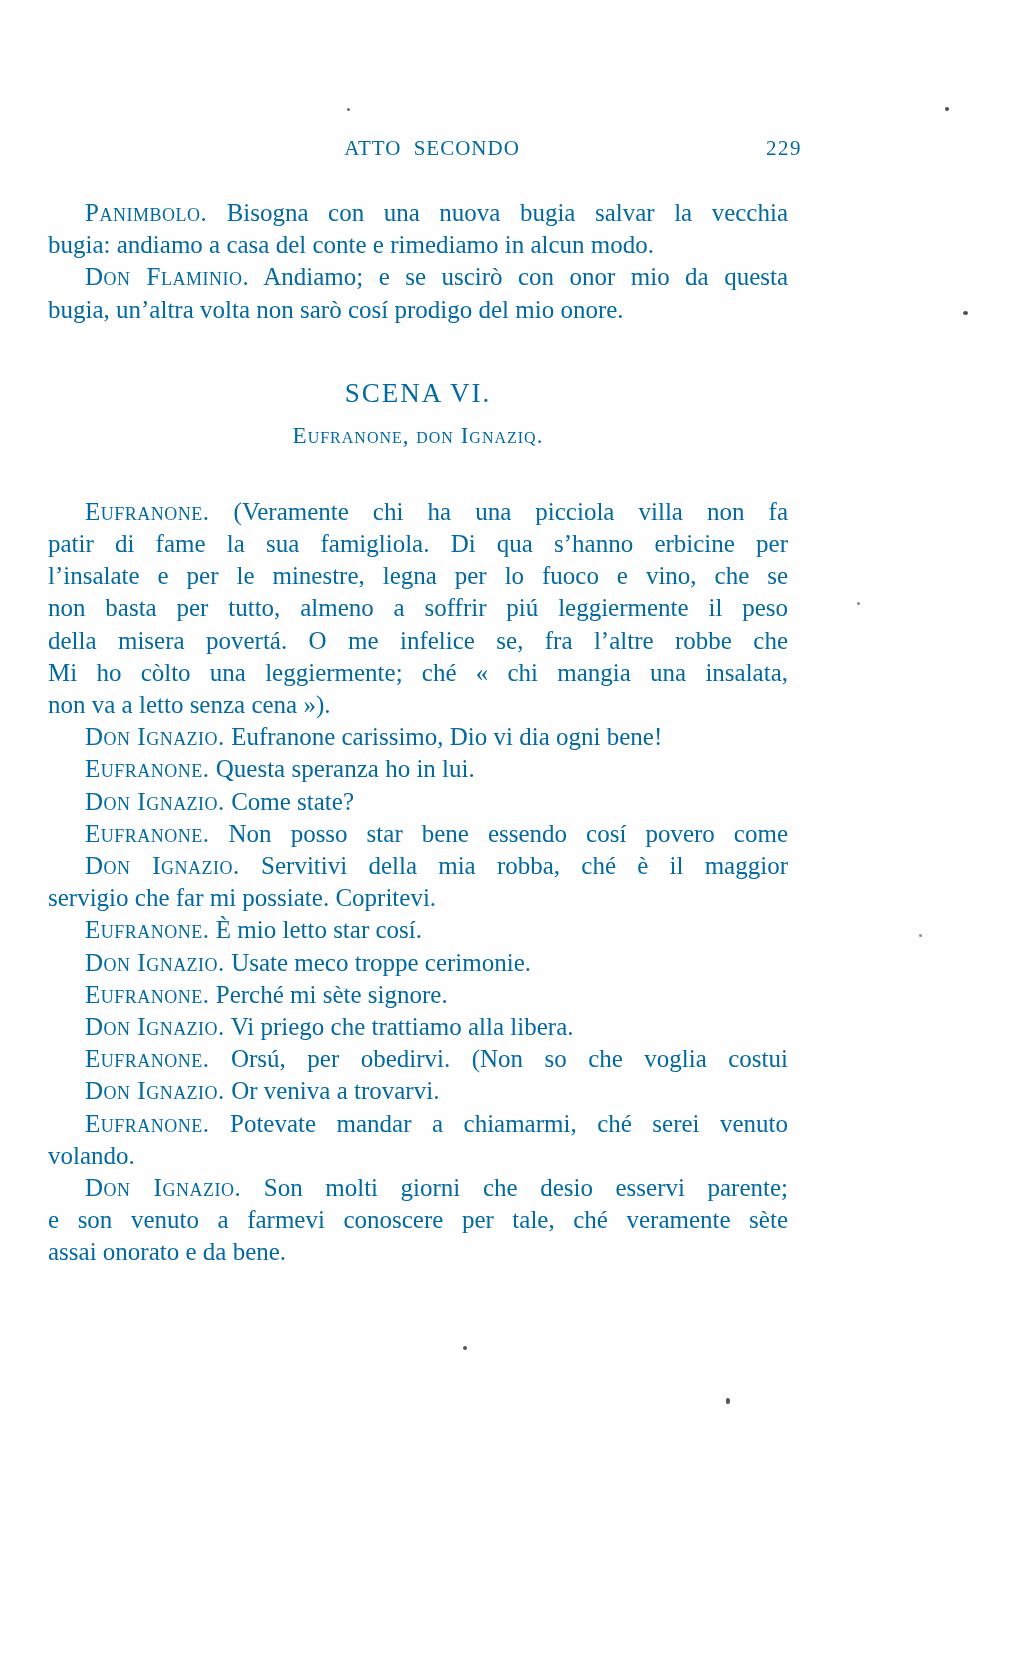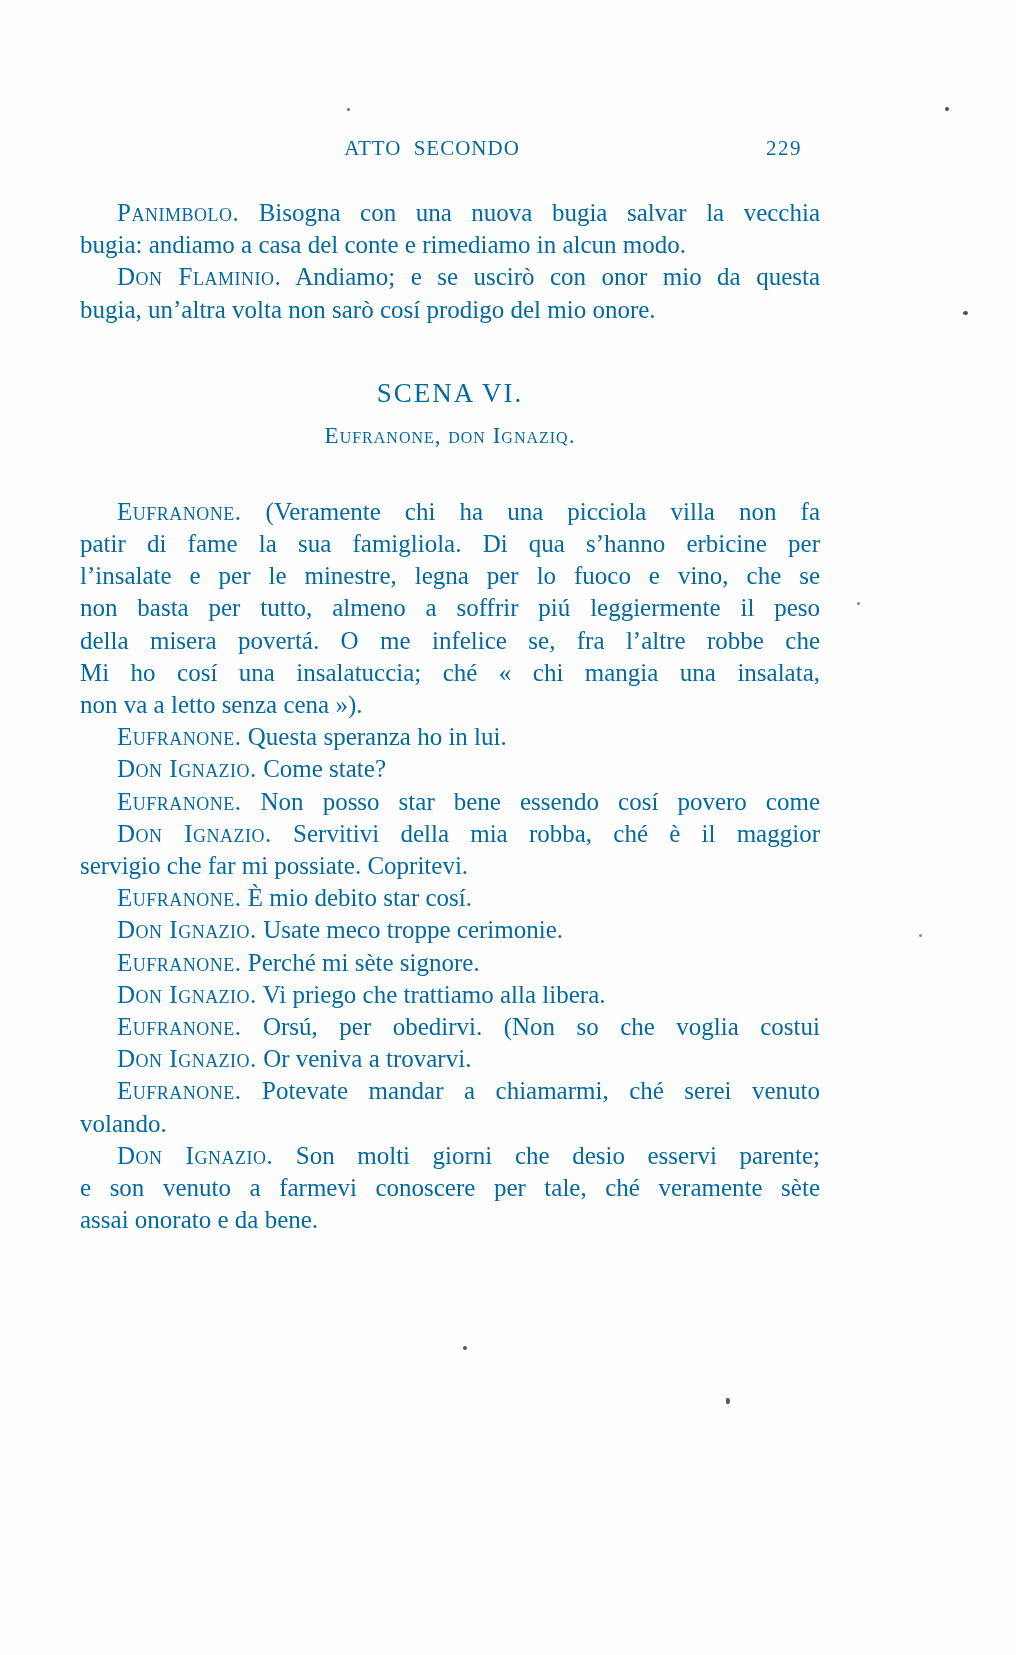--- a/index.html
+++ b/index.html
@@ -29,21 +29,21 @@
   }
   .rh-num {
     position: absolute;
     right: 0;
     top: 0;
     letter-spacing: 1.5px;
     word-spacing: 0;
   }
   .textblock {
     position: absolute;
-    left: 80px;
+    left: 48px;
     top: 197px;
     width: 740px;
     font-size: 25px;
     line-height: 32.2px;
     text-align: justify;
   }
   .para { margin: 0; padding: 0; }
   .line {
     display: block;
     text-indent: 0;
@@ -111,44 +111,47 @@
 
     <h2 class="scene-heading">SCENA VI.</h2>
     <div class="scene-chars sc">Eufranone, don Ignaziq.</div>
 
     <p class="para dialogue-start">
       <span class="line first"><span class="sc">Eufranone.</span><span> (Veramente chi ha una picciola villa non fa</span></span>
       <span class="line">patir di fame la sua famigliola. Di qua s’hanno erbicine per</span>
       <span class="line">l’insalate e per le minestre, legna per lo fuoco e vino, che se</span>
       <span class="line">non basta per tutto, almeno a soffrir piú leggiermente il peso</span>
       <span class="line">della misera povertá. O me infelice se, fra l’altre robbe che</span>
-      <span class="line">Mi ho cosí una insalatuccia; ché « chi mangia una insalata,</span>
+      <span class="line">Mi ho còlto una leggiermente; ché « chi mangia una insalata,</span>
       <span class="line last">non va a letto senza cena »).</span>
     </p>
 
+    <p class="para">
+      <span class="line first last"><span class="sc">Don Ignazio.</span><span> Eufranone carissimo, Dio vi dia ogni bene!</span></span>
+    </p>
 
     <p class="para">
       <span class="line first last"><span class="sc">Eufranone.</span><span> Questa speranza ho in lui.</span></span>
     </p>
 
     <p class="para">
       <span class="line first last"><span class="sc">Don Ignazio.</span><span> Come state?</span></span>
     </p>
 
     <p class="para">
       <span class="line first"><span class="sc">Eufranone.</span><span> Non posso star bene essendo cosí povero come</span></span>
     </p>
 
     <p class="para">
       <span class="line first"><span class="sc">Don Ignazio.</span><span> Servitivi della mia robba, ché è il maggior</span></span>
       <span class="line last">servigio che far mi possiate. Copritevi.</span>
     </p>
 
     <p class="para">
-      <span class="line first last"><span class="sc">Eufranone.</span><span> È mio debito star cosí.</span></span>
+      <span class="line first last"><span class="sc">Eufranone.</span><span> È mio letto star cosí.</span></span>
     </p>
 
     <p class="para">
       <span class="line first last"><span class="sc">Don Ignazio.</span><span> Usate meco troppe cerimonie.</span></span>
     </p>
 
     <p class="para">
       <span class="line first last"><span class="sc">Eufranone.</span><span> Perché mi sète signore.</span></span>
     </p>
 

